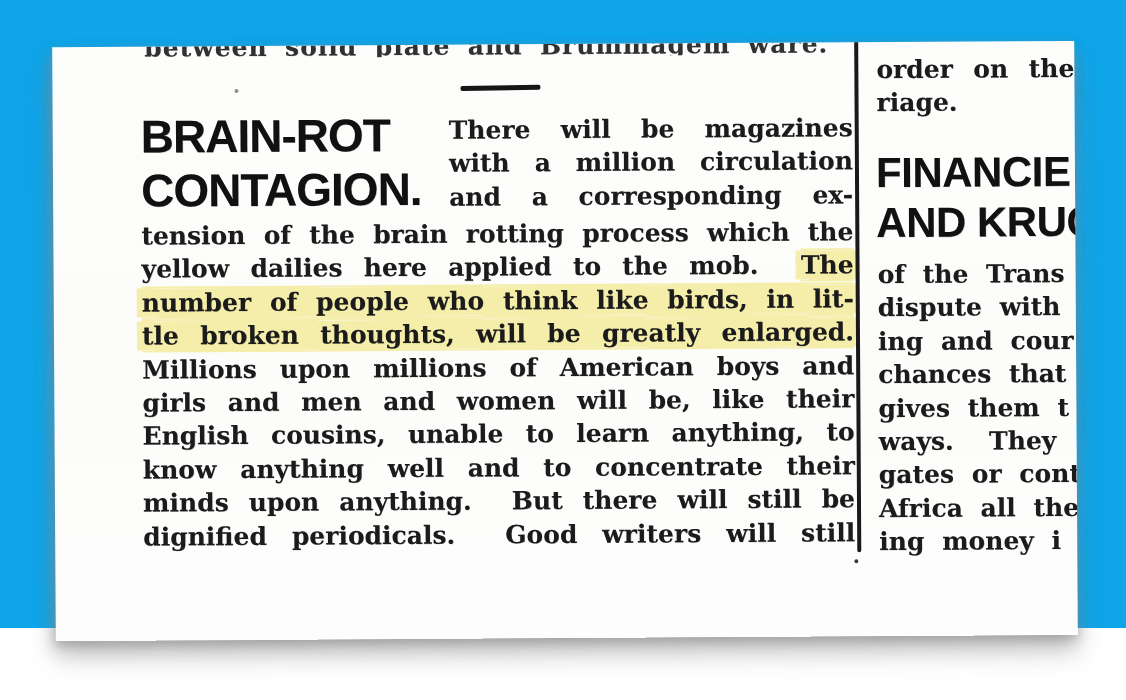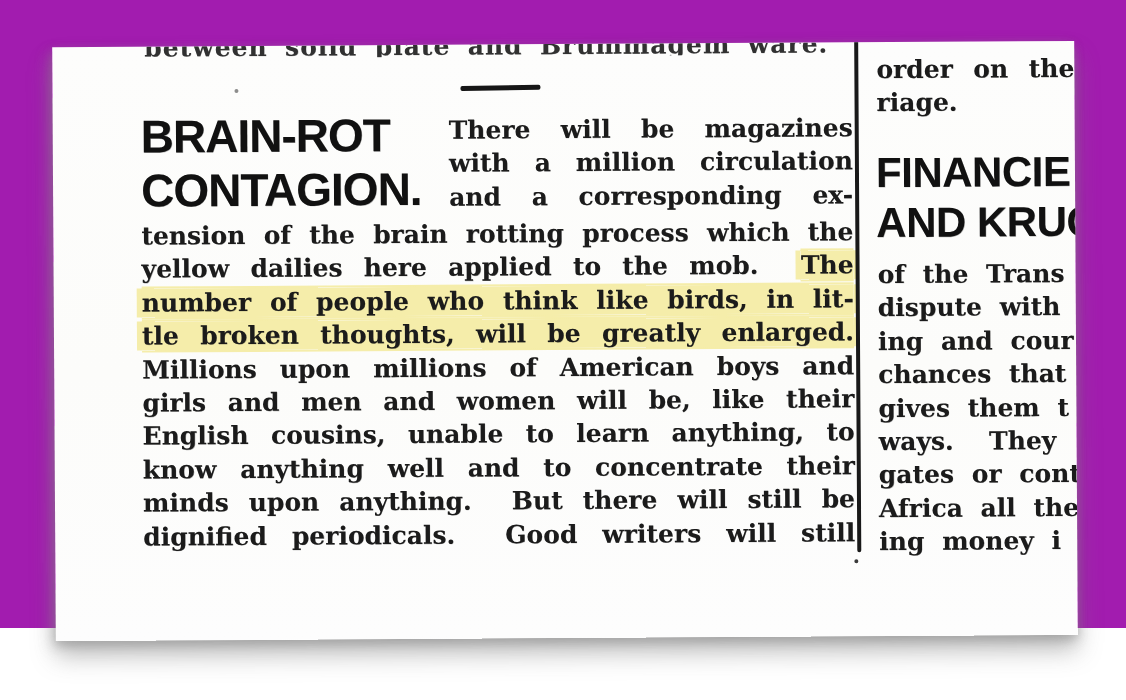--- a/index.html
+++ b/index.html
@@ -1,16 +1,16 @@
 <!DOCTYPE html>
 <html style="--hl: #f5edaa;"><head>
 <meta charset="utf-8">
 <style>
   html,body{margin:0;padding:0;background:#ffffff;width:1126px;height:700px;overflow:hidden;}
-  .stage{position:relative;width:1126px;height:628px;background:#a21caf;}
+  .stage{position:relative;width:1126px;height:628px;background:#0ea5e9;}
   .paper{
     position:absolute;left:54px;top:44px;width:1022px;height:594px;
     background:linear-gradient(180deg,#fdfdfc 0%,#fcfcfa 55%,#fdfdfd 100%);
     transform:rotate(-0.35deg);
     box-shadow:0 16px 24px rgba(125,125,125,.45), 0 4px 10px rgba(130,130,130,.35), -4px 6px 14px rgba(150,150,150,.28);
     overflow:hidden;
     font-family:"DejaVu Serif", serif;
     color:#1b1b1b;
   }
   .tline{

